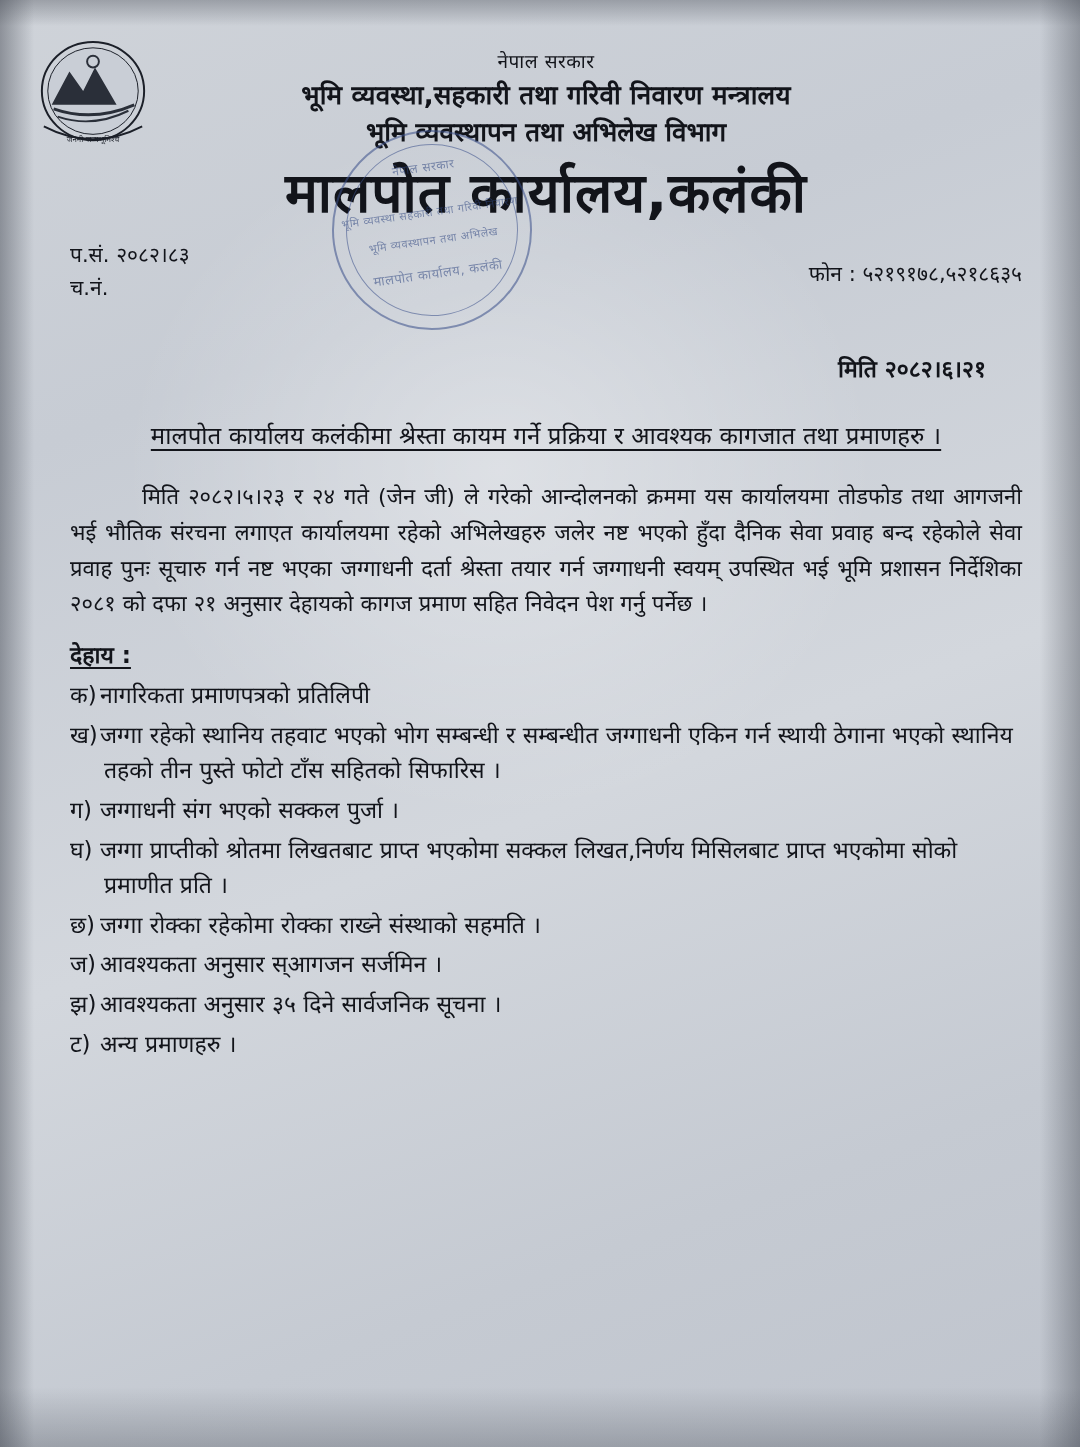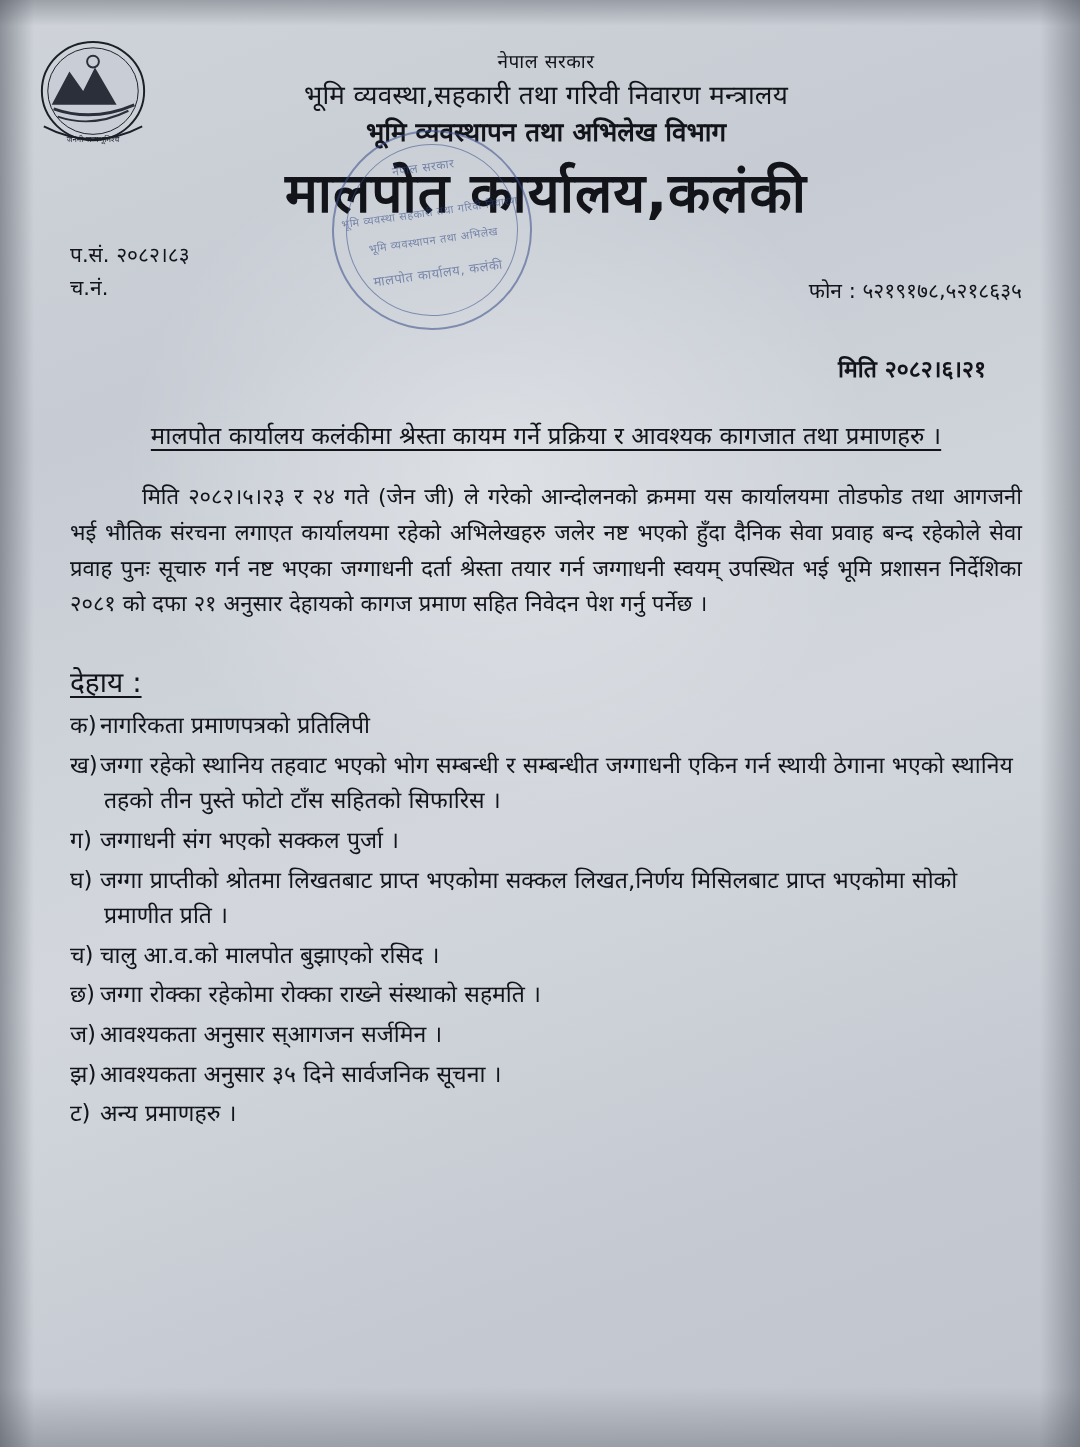--- a/index.html
+++ b/index.html
@@ -75,21 +75,21 @@
     width: 118px;
     height: 128px;
   }
   .gov-line {
     font-size: 19px;
     letter-spacing: .5px;
     margin-bottom: 4px;
   }
   .ministry {
     font-size: 26px;
-    font-weight: normal;
+    font-weight: bold;
     letter-spacing: .2px;
     line-height: 1.35;
   }
   .department {
     font-size: 26px;
     font-weight: bold;
     line-height: 1.5;
   }
   .office-title {
     font-size: 55px;
@@ -135,21 +135,21 @@
   .seal .s2 { top: 74px; font-size: 11px; }
   .seal .s3 { top: 102px; font-size: 11px; }
   .seal .s4 { top: 134px; font-size: 13px; }
 
   
   .meta-row {
     position: relative;
     margin-top: 14px;
     display: flex;
     justify-content: space-between;
-    align-items: flex-end;
+    align-items: center;
     font-size: 21px;
   }
   .meta-left div { line-height: 1.55; }
   .meta-right { font-size: 21px; padding-top: 2px; }
 
   .date-row {
     text-align: right;
     font-size: 23px;
     font-weight: bold;
     margin-top: 48px;
@@ -169,23 +169,23 @@
   
   .para {
     margin-top: 28px;
     font-size: 22px;
     line-height: 1.62;
     text-align: justify;
     text-indent: 72px;
   }
 
   .list-head {
-    margin-top: 40px;
-    font-size: 28px;
-    font-weight: normal;
+    margin-top: 16px;
+    font-size: 23px;
+    font-weight: bold;
     text-decoration: underline;
     text-underline-offset: 4px;
     display: inline-block;
   }
   ol.items {
     list-style: none;
     margin: 8px 0 0 0;
     padding: 0;
   }
   ol.items li {
@@ -263,21 +263,20 @@
 
     <div class="para">मिति २०८२।५।२३ र २४ गते (जेन जी) ले गरेको आन्दोलनको क्रममा यस कार्यालयमा तोडफोड तथा आगजनी भई भौतिक संरचना लगाएत कार्यालयमा रहेको अभिलेखहरु जलेर नष्ट भएको हुँदा दैनिक सेवा प्रवाह बन्द रहेकोले सेवा प्रवाह पुनः सूचारु गर्न नष्ट भएका जग्गाधनी दर्ता श्रेस्ता तयार गर्न जग्गाधनी स्वयम् उपस्थित भई भूमि प्रशासन निर्देशिका २०८१ को दफा २१ अनुसार देहायको कागज प्रमाण सहित निवेदन पेश गर्नु पर्नेछ ।</div>
 
     <div class="list-head">देहाय :</div>
 
     <ol class="items">
       <li><span class="lbl">क)</span><span>नागरिकता प्रमाणपत्रको प्रतिलिपी</span></li>
       <li><span class="lbl">ख)</span><span>जग्गा रहेको स्थानिय तहवाट भएको भोग सम्बन्धी र सम्बन्धीत जग्गाधनी एकिन गर्न स्थायी ठेगाना भएको स्थानिय तहको तीन पुस्ते फोटो टाँस सहितको सिफारिस ।</span></li>
       <li><span class="lbl">ग)</span><span>जग्गाधनी संग भएको सक्कल पुर्जा ।</span></li>
       <li><span class="lbl">घ)</span><span>जग्गा प्राप्तीको श्रोतमा लिखतबाट प्राप्त भएकोमा सक्कल लिखत,निर्णय मिसिलबाट प्राप्त भएकोमा सोको प्रमाणीत प्रति ।</span></li>
-      <li><span class="lbl">च)</span><span>चालु आ.व.को मालपोत बुझाएको रसिद ।</span></li>
       <li><span class="lbl">छ)</span><span>जग्गा रोक्का रहेकोमा रोक्का राख्ने संस्थाको सहमति ।</span></li>
       <li><span class="lbl">ज)</span><span>आवश्यकता अनुसार स्आगजन सर्जमिन ।</span></li>
       <li><span class="lbl">झ)</span><span>आवश्यकता अनुसार ३५ दिने सार्वजनिक सूचना ।</span></li>
       <li><span class="lbl">ट)</span><span>अन्य प्रमाणहरु ।</span></li>
     </ol>
 
   </div>
 </div>
 
 </body></html>

